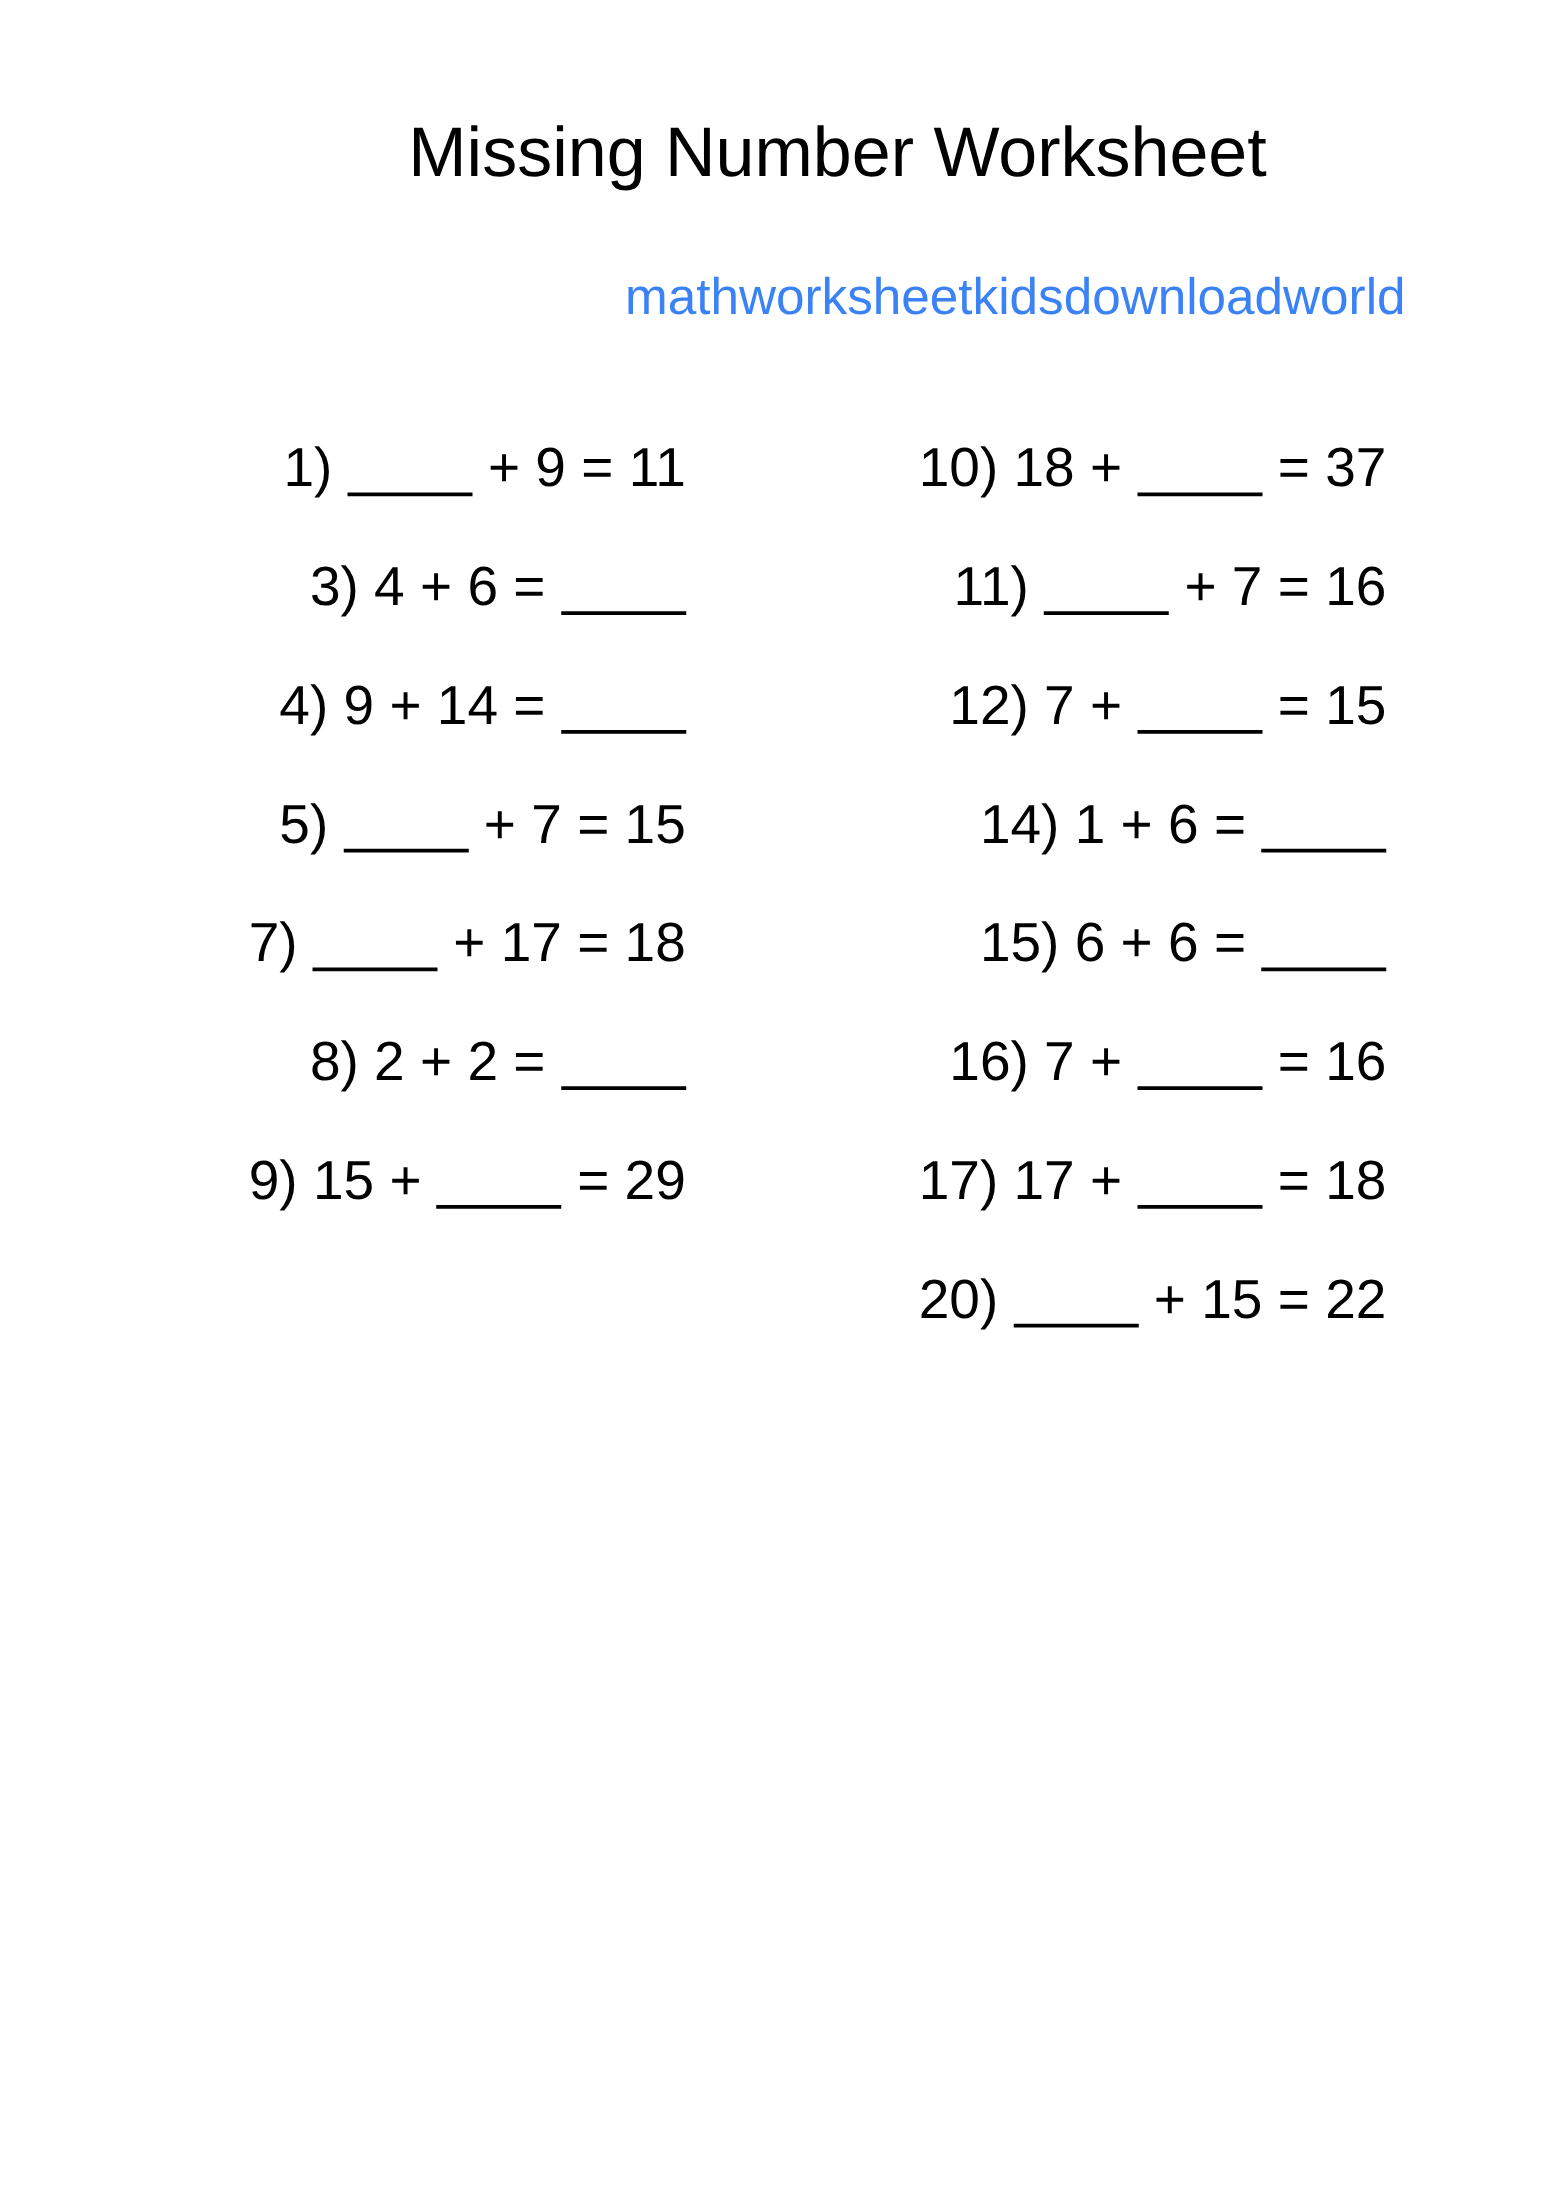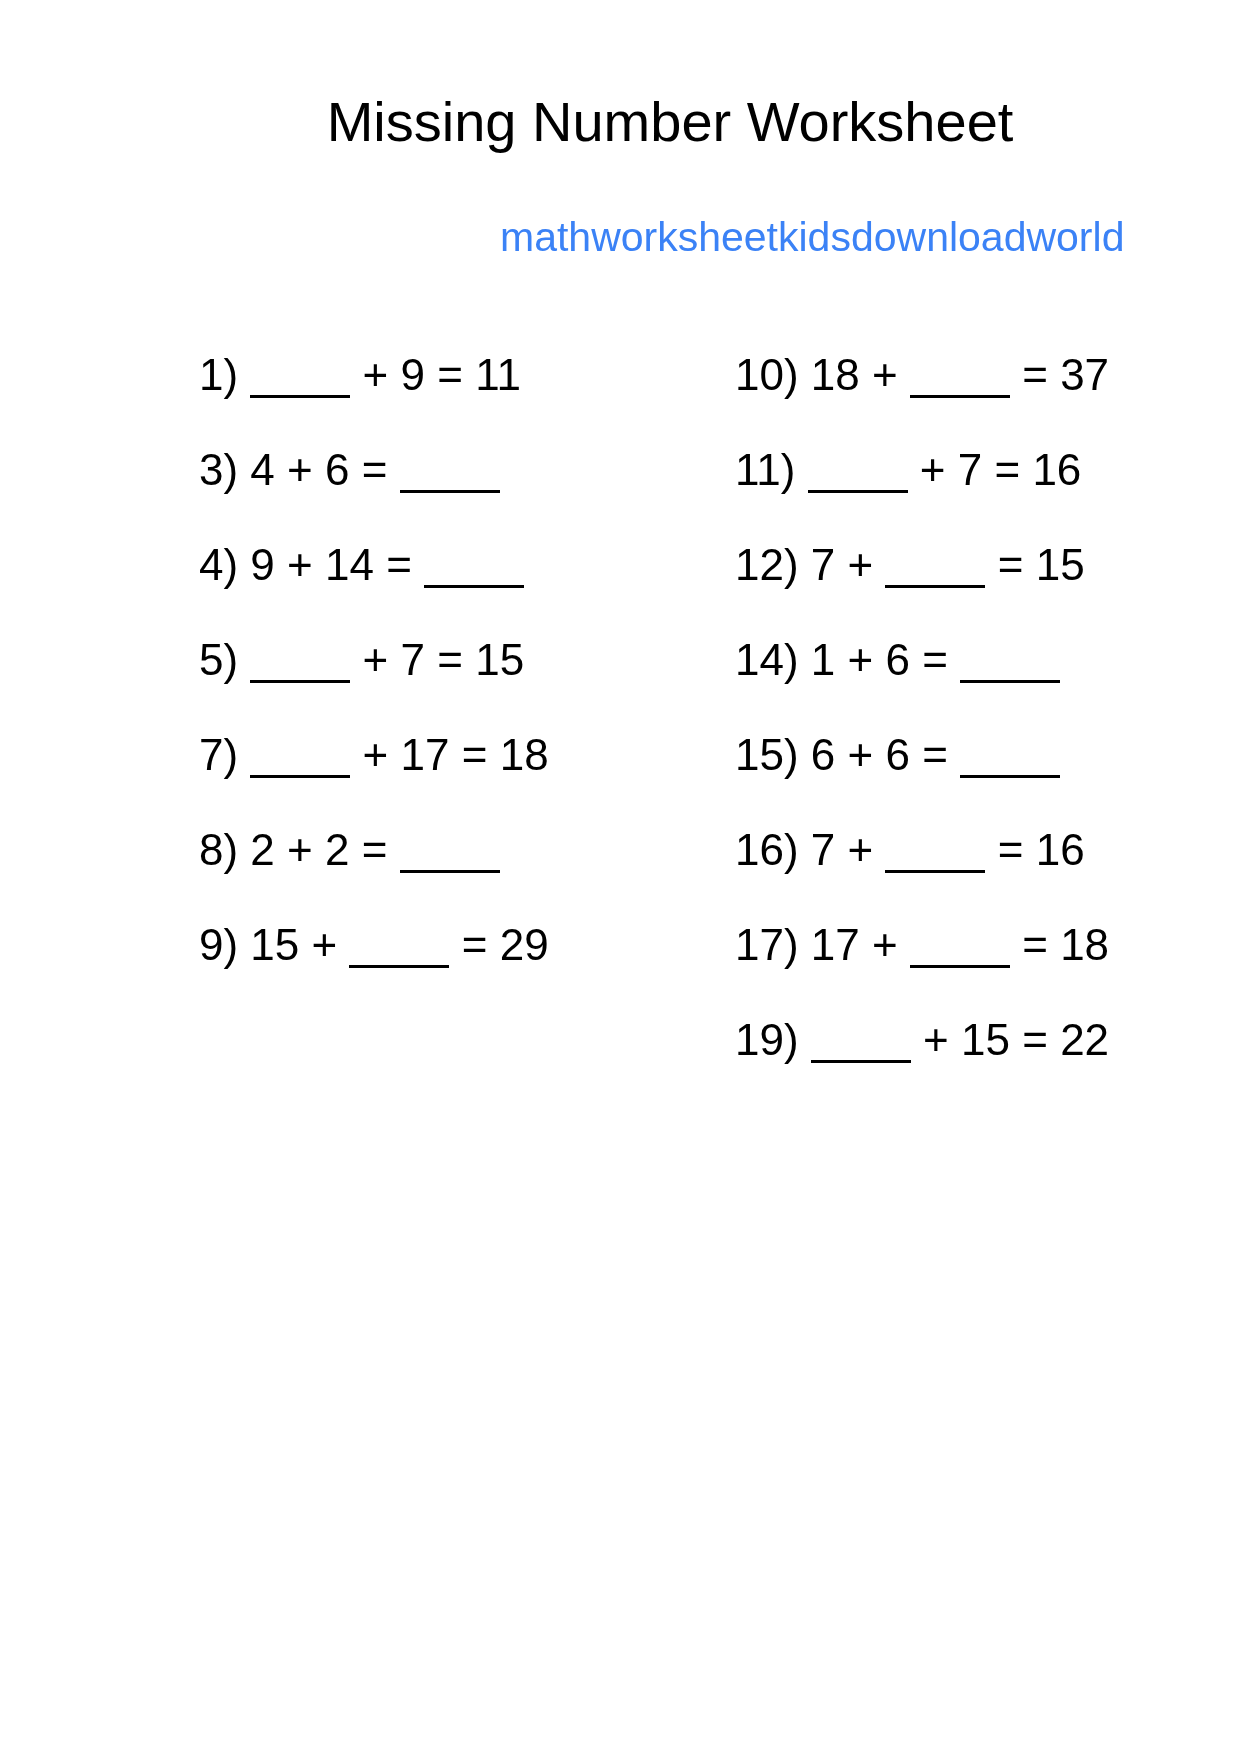--- a/index.html
+++ b/index.html
@@ -32,20 +32,21 @@
       top: 182px;
       font-size: 41px;
       line-height: 46px;
       color: #3b82f6;
       white-space: nowrap;
       margin-top: 32px;
     }
     .column {
       position: absolute;
       top: 350px;
+      text-align: right;
     }
     .col-left { left: 199px; }
     .col-right { left: 735px; }
     .problem {
       height: 95px;
       font-size: 44px;
       line-height: 50px;
       white-space: nowrap;
     }
     .problem span { display: inline-block; }
@@ -74,14 +75,14 @@
     <div class="problem"><span>9)</span> <span>15</span> <span>+</span> <span class="blank"></span> <span>=</span> <span>29</span></div>
   </div>
 <div class="column col-right">
     <div class="problem"><span>10)</span> <span>18</span> <span>+</span> <span class="blank"></span> <span>=</span> <span>37</span></div>
     <div class="problem"><span>11)</span> <span class="blank"></span> <span>+</span> <span>7</span> <span>=</span> <span>16</span></div>
     <div class="problem"><span>12)</span> <span>7</span> <span>+</span> <span class="blank"></span> <span>=</span> <span>15</span></div>
     <div class="problem"><span>14)</span> <span>1</span> <span>+</span> <span>6</span> <span>=</span> <span class="blank"></span></div>
     <div class="problem"><span>15)</span> <span>6</span> <span>+</span> <span>6</span> <span>=</span> <span class="blank"></span></div>
     <div class="problem"><span>16)</span> <span>7</span> <span>+</span> <span class="blank"></span> <span>=</span> <span>16</span></div>
     <div class="problem"><span>17)</span> <span>17</span> <span>+</span> <span class="blank"></span> <span>=</span> <span>18</span></div>
-    <div class="problem"><span>19)</span> <span class="blank"></span> <span>+</span> <span>15</span> <span>=</span> <span>22</span></div>
+    <div class="problem"><span>20)</span> <span class="blank"></span> <span>+</span> <span>15</span> <span>=</span> <span>22</span></div>
   </div>
 
 </body></html>

